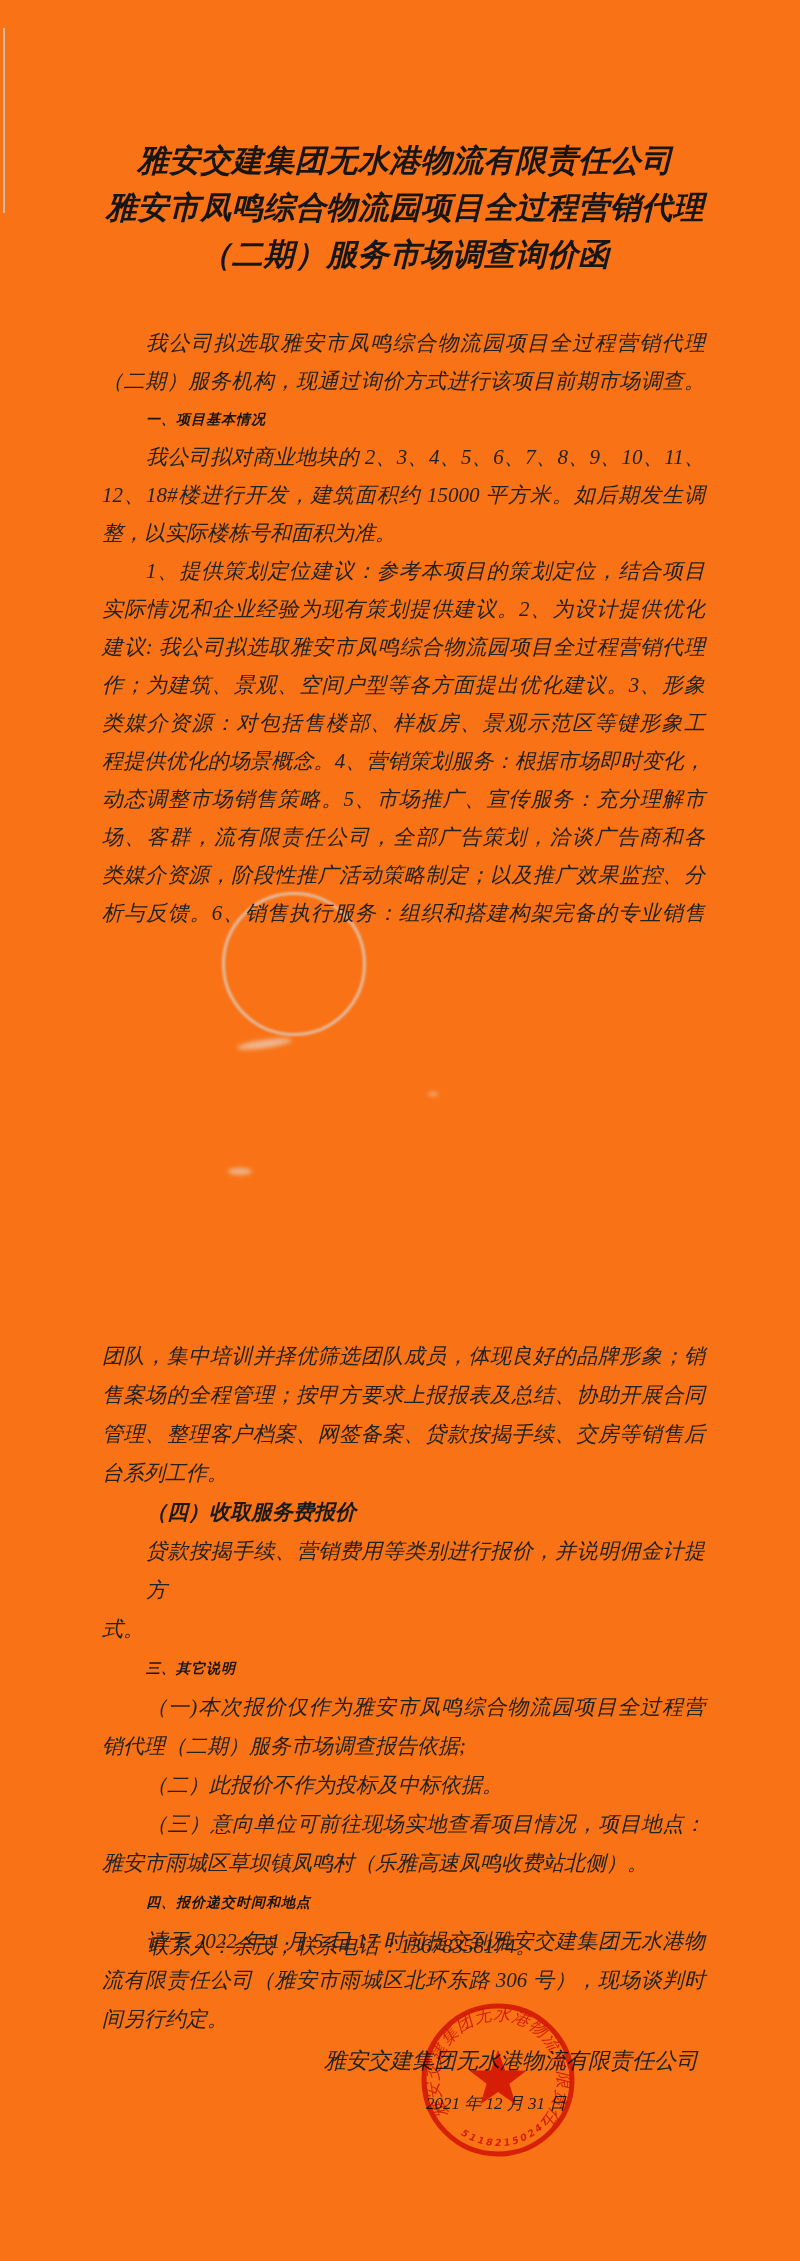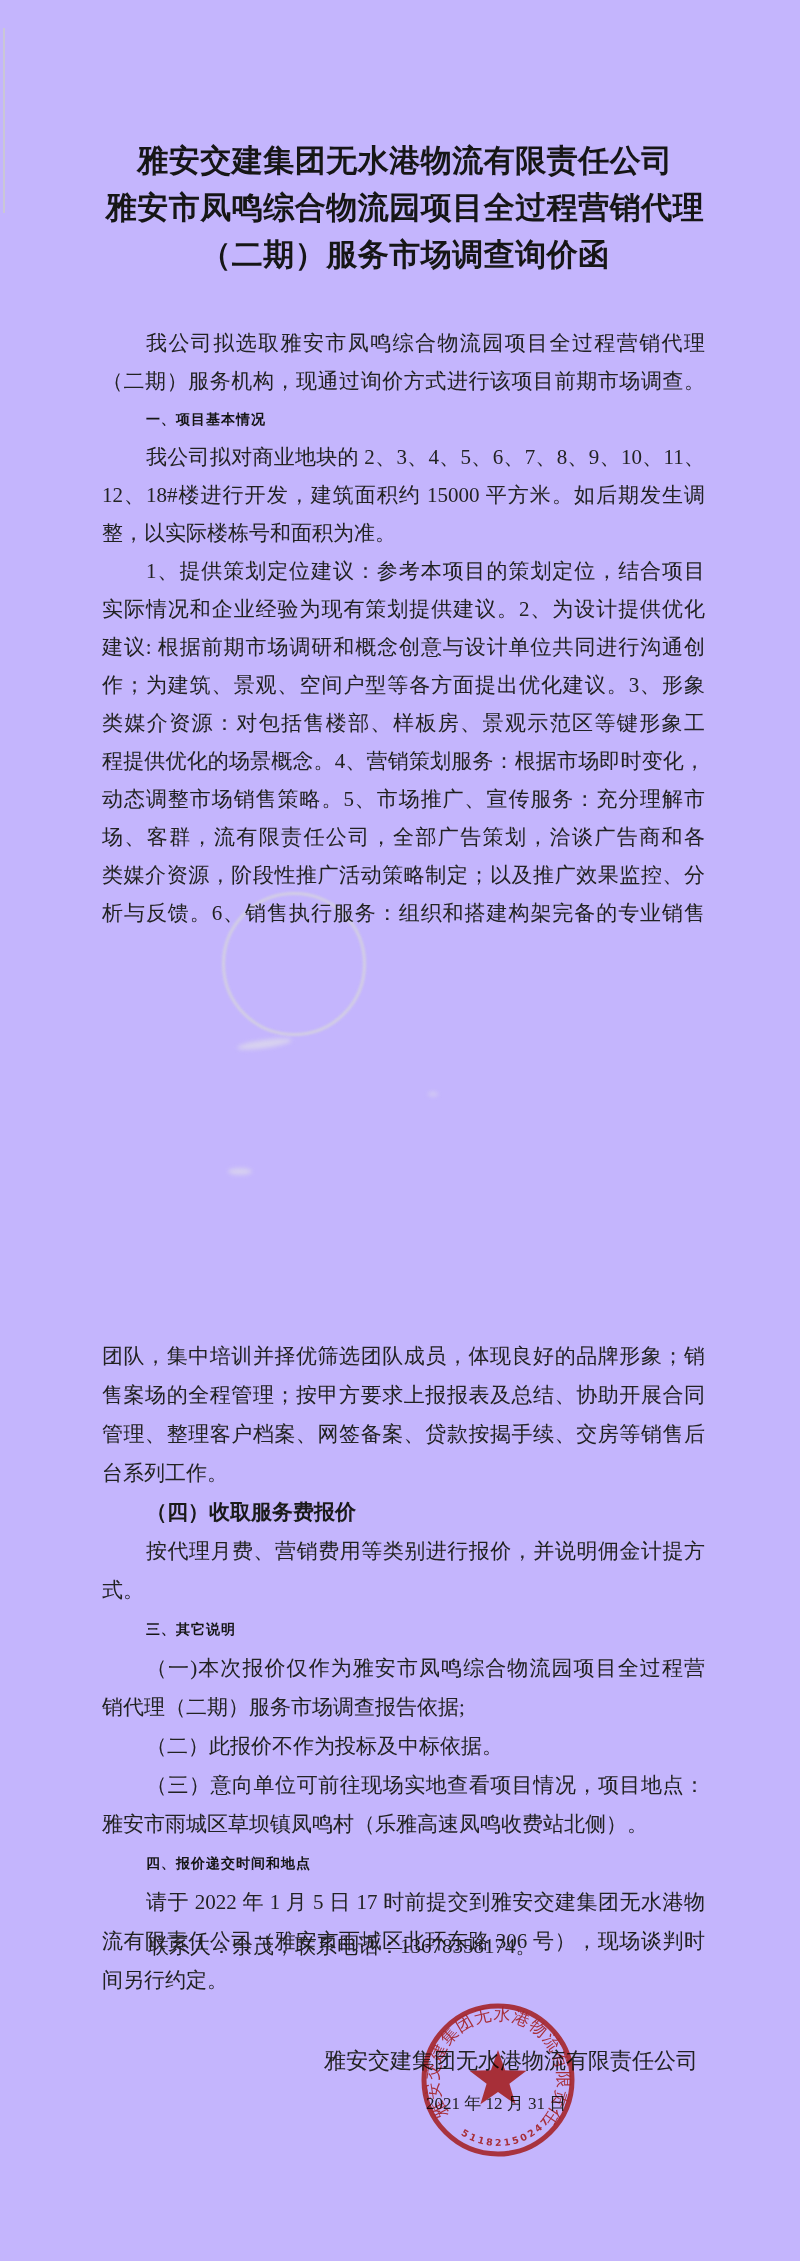--- a/index.html
+++ b/index.html
@@ -2,21 +2,21 @@
 <html><head>
 <meta charset="utf-8">
 <style>
   html, body { margin: 0; padding: 0; background: #ffffff; }
   body {
     width: 800px; height: 2261px; position: relative;
     font-family: "Liberation Serif", "DejaVu Serif", serif;
     color: #1f1f1f;
     overflow: hidden;
   }
-  .page { position: absolute; inset: 0; background: #c4b5fd; }
+  .page { position: absolute; inset: 0; background: #f97316; font-style: italic; }
 
   
   .title-block {
     position: absolute; left: 95px; top: 137px; width: 620px;
     text-align: center; font-weight: bold; font-size: 31px; line-height: 47px;
     letter-spacing: 0.5px; color: #161616;
   }
   .tl { white-space: nowrap; }
 
   
@@ -89,37 +89,37 @@
 
   <div class="body-block" id="body1">
       <div class="ln in ju">我公司拟选取雅安市凤鸣综合物流园项目全过程营销代理</div>
       <div class="ln ju">（二期）服务机构，现通过询价方式进行该项目前期市场调查。</div>
       <div class="ln in hd">一、项目基本情况</div>
       <div class="ln in ju">我公司拟对商业地块的 2、3、4、5、6、7、8、9、10、11、</div>
       <div class="ln ju">12、18#楼进行开发，建筑面积约 15000 平方米。如后期发生调</div>
       <div class="ln">整，以实际楼栋号和面积为准。</div>
       <div class="ln in ju">1、提供策划定位建议：参考本项目的策划定位，结合项目</div>
       <div class="ln ju">实际情况和企业经验为现有策划提供建议。2、为设计提供优化</div>
-      <div class="ln ju">建议: 根据前期市场调研和概念创意与设计单位共同进行沟通创</div>
+      <div class="ln ju">建议: 我公司拟选取雅安市凤鸣综合物流园项目全过程营销代理</div>
       <div class="ln ju">作；为建筑、景观、空间户型等各方面提出优化建议。3、形象</div>
       <div class="ln ju">类媒介资源：对包括售楼部、样板房、景观示范区等键形象工</div>
       <div class="ln ju">程提供优化的场景概念。4、营销策划服务：根据市场即时变化，</div>
       <div class="ln ju">动态调整市场销售策略。5、市场推广、宣传服务：充分理解市</div>
       <div class="ln ju">场、客群，流有限责任公司，全部广告策划，洽谈广告商和各</div>
       <div class="ln ju">类媒介资源，阶段性推广活动策略制定；以及推广效果监控、分</div>
       <div class="ln ju">析与反馈。6、销售执行服务：组织和搭建构架完备的专业销售</div>
     </div>
 
   <div class="body-block" id="body2">
       <div class="ln ju">团队，集中培训并择优筛选团队成员，体现良好的品牌形象；销</div>
       <div class="ln ju">售案场的全程管理；按甲方要求上报报表及总结、协助开展合同</div>
       <div class="ln ju">管理、整理客户档案、网签备案、贷款按揭手续、交房等销售后</div>
       <div class="ln">台系列工作。</div>
       <div class="ln in b">（四）收取服务费报价</div>
-      <div class="ln in ju">按代理月费、营销费用等类别进行报价，并说明佣金计提方</div>
+      <div class="ln in ju">贷款按揭手续、营销费用等类别进行报价，并说明佣金计提方</div>
       <div class="ln">式。</div>
       <div class="ln in hd">三、其它说明</div>
       <div class="ln in ju">（一)本次报价仅作为雅安市凤鸣综合物流园项目全过程营</div>
       <div class="ln">销代理（二期）服务市场调查报告依据;</div>
       <div class="ln in">（二）此报价不作为投标及中标依据。</div>
       <div class="ln in ju">（三）意向单位可前往现场实地查看项目情况，项目地点：</div>
       <div class="ln">雅安市雨城区草坝镇凤鸣村（乐雅高速凤鸣收费站北侧）。</div>
       <div class="ln in hd">四、报价递交时间和地点</div>
       <div class="ln in ju">请于 2022 年 1 月 5 日 17 时前提交到雅安交建集团无水港物</div>
       <div class="ln ju">流有限责任公司（雅安市雨城区北环东路 306 号），现场谈判时</div>

